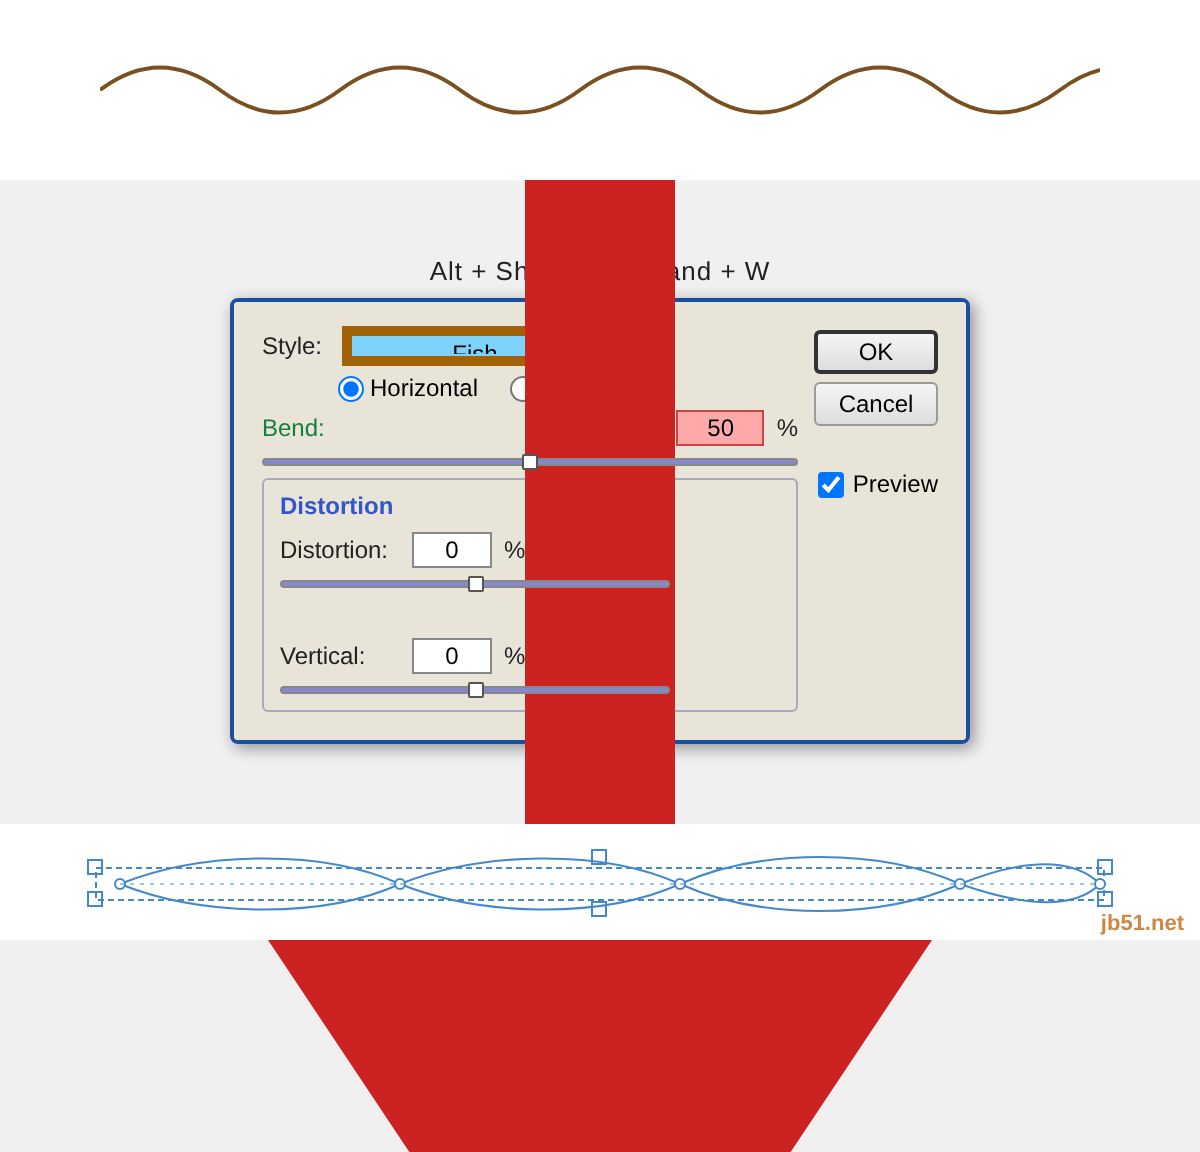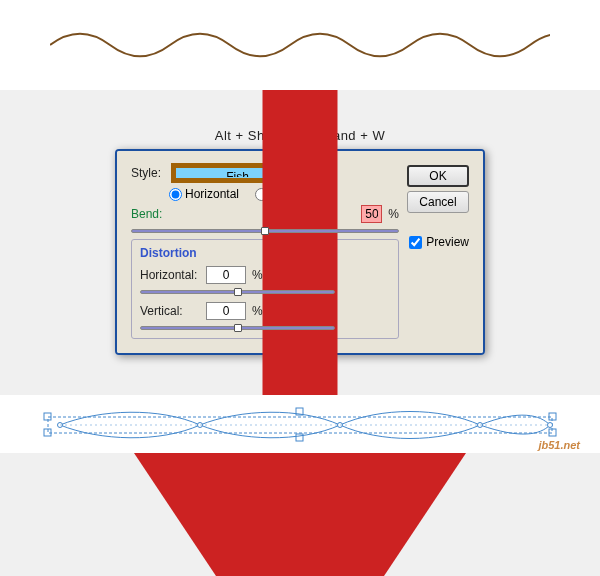--- a/index.html
+++ b/index.html
@@ -152,21 +152,21 @@
       font-size: 12px;
       color: #15803d;
       min-width: 34px;
     }
 
     .bend-spacer {
       flex: 1;
     }
 
     .bend-input {
-      width: 21px;
+      width: 44px;
       font-size: 12px;
       background: #ffaaaa;
       border: 1px solid #cc4444;
       padding: 1px 3px;
       text-align: center;
       height: 18px;
     }
 
     .pct-label {
       font-size: 12px;
@@ -284,25 +284,24 @@
       background: white;
       display: flex;
       align-items: center;
       justify-content: center;
       position: relative;
     }
 
     .watermark {
       position: absolute;
       bottom: 2px;
-      right: 20px;
+      right: 8px;
       font-size: 11px;
       color: #cc8844;
       font-weight: bold;
-      font-style: italic;
     }
 
     
     .dist-slider-container {
       display: flex;
       flex-direction: column;
     }
 
     .dist-slider-track {
       width: 195px;
@@ -381,31 +380,31 @@
           <div class="slider-row">
             <div class="slider-track">
               <div class="slider-thumb"></div>
             </div>
           </div>
 
           <div class="distortion-section">
             <div class="distortion-title">Distortion</div>
 
             <div class="dist-row">
-              <span class="dist-label">Horizontal:</span>
+              <span class="dist-label">Distortion:</span>
               <input type="text" class="dist-input" value="0" style="">
               <span class="pct-label">%</span>
             </div>
             <div class="dist-slider-container">
               <div class="dist-slider-track">
                 <div class="dist-slider-thumb"></div>
               </div>
             </div>
 
-            <div class="dist-row" style="margin-top:8px;">
+            <div class="dist-row" style="margin-top:25px;">
               <span class="dist-label">Vertical:</span>
               <input type="text" class="dist-input" value="0" style="">
               <span class="pct-label">%</span>
             </div>
             <div class="dist-slider-container">
               <div class="dist-slider-track">
                 <div class="dist-slider-thumb"></div>
               </div>
             </div>
           </div>

